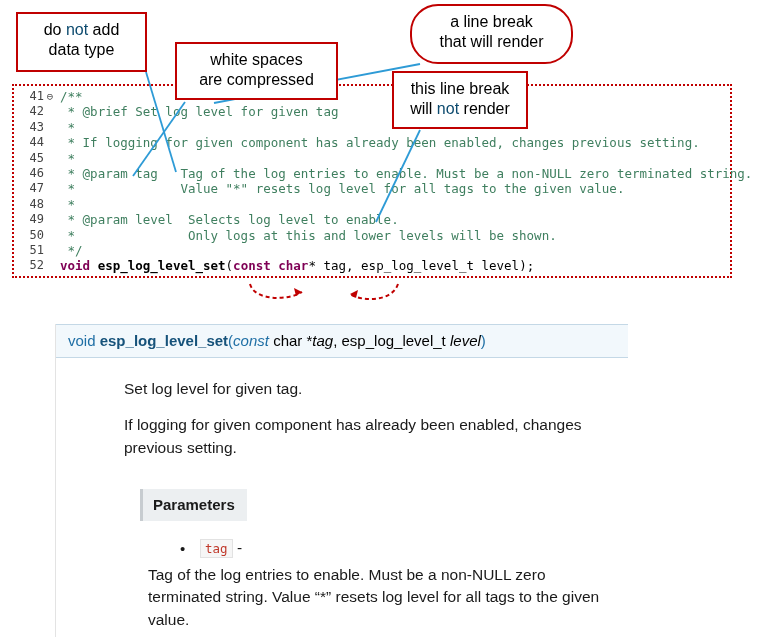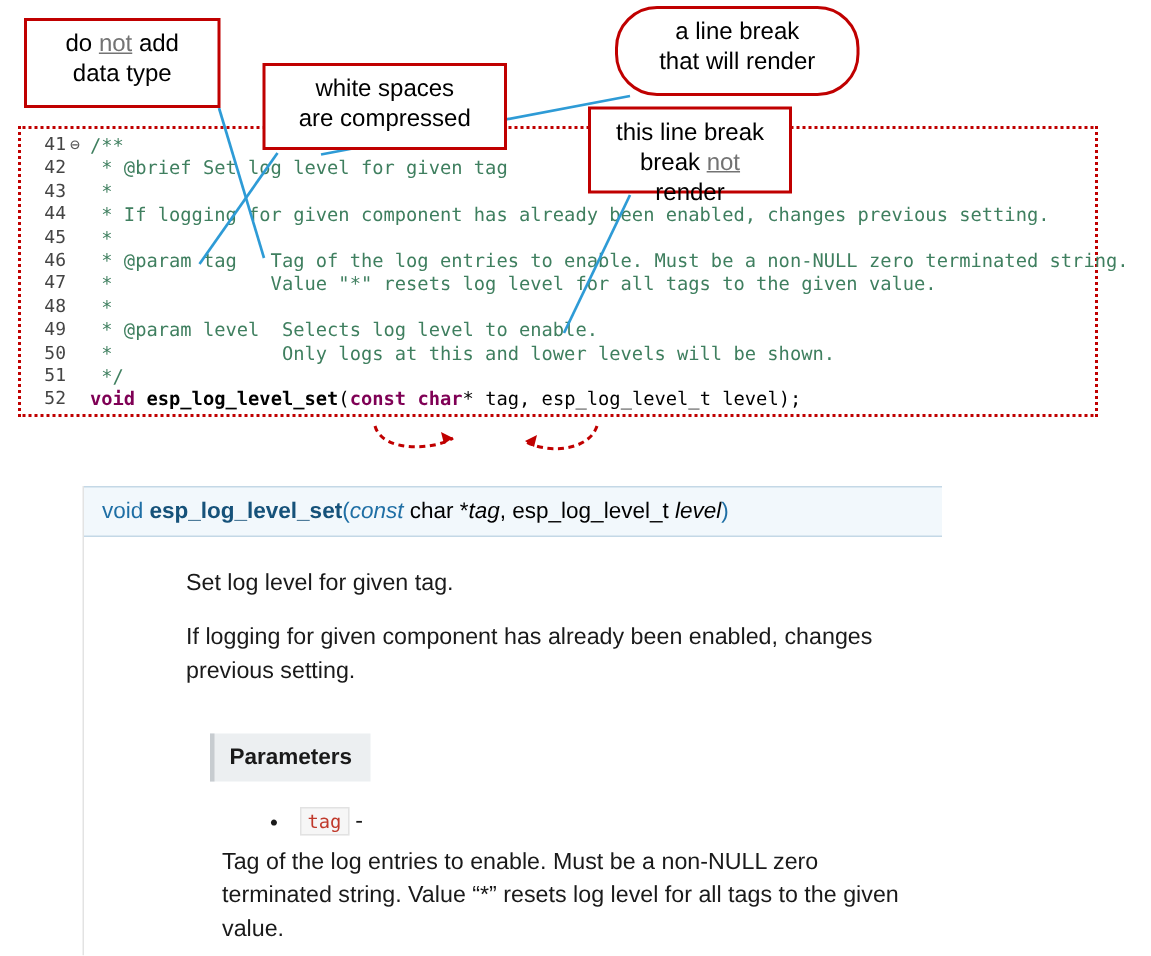--- a/index.html
+++ b/index.html
@@ -22,22 +22,21 @@
     background: #ffffff;
     color: #000000;
     font-size: 16px;
     line-height: 1.25;
     text-align: center;
     padding: 6px 10px;
     box-sizing: border-box;
     z-index: 6;
   }
   .callout .hl {
-    color: #737373;
-    text-decoration: underline;
+    color: #0c4a6e;
   }
 
   #callout-datatype {
     left: 16px;
     top: 12px;
     width: 131px;
     height: 60px;
   }
   #callout-whitespace {
     left: 175px;
@@ -226,21 +225,21 @@
   <span>are  compressed</span>
 </div>
 
 <div class="callout" id="callout-linebreak-render">
   <span>a line break</span><br>
   <span>that will render</span>
 </div>
 
 <div class="callout" id="callout-linebreak-norender">
   <span>this line break</span><br>
-  <span>break </span><span class="hl">not</span><span> render</span>
+  <span>will </span><span class="hl">not</span><span> render</span>
 </div>
 
 <div id="code-block">
 
   <div class="code-line">
     <span class="ln">41</span>
     <span class="fold">⊖</span>
     <span class="code-text">/**</span>
   </div>
 

